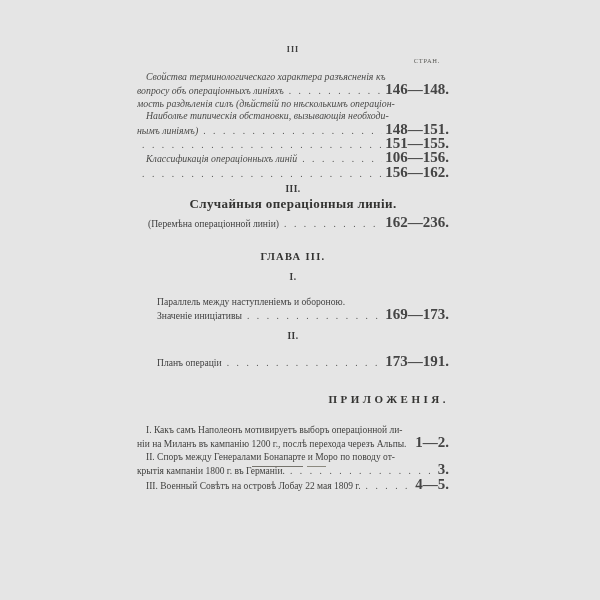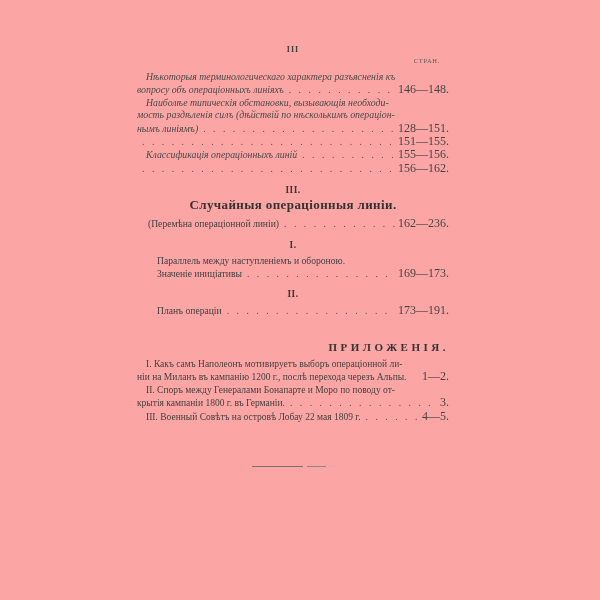--- a/index.html
+++ b/index.html
@@ -1,21 +1,21 @@
 <!DOCTYPE html>
 <html><head>
 <meta charset="utf-8">
 <style>
   html,body{margin:0;padding:0;}
   body{
     width:600px;height:600px;background:#ffffff;
     font-family:"Liberation Serif", serif;
   }
   .scan{
-    position:relative;width:600px;height:600px;background:#fca5a5;overflow:hidden;
+    position:relative;width:600px;height:600px;background:#e5e5e5;overflow:hidden;
     color:#414141;
   }
   .content{
     position:absolute;left:137px;top:45px;width:312px;
   }
   
   .pgnum{
     text-align:center;font-size:8px;font-weight:bold;letter-spacing:1px;
     line-height:9px;color:#3d3d3d;
   }
@@ -26,21 +26,21 @@
   
   .row{display:flex;align-items:baseline;line-height:12.4px;overflow:hidden;}
   .t{white-space:nowrap;}
   .ind{padding-left:9px;}
   .leader{
     flex:1 1 auto;overflow:hidden;white-space:nowrap;
     letter-spacing:2.6px;margin:0 3px 0 5px;color:#4c4c4a;font-style:normal;
     font-size:9.4px;
   }
   .gap{flex:1 1 auto;min-width:3px;}
-  .pg{white-space:nowrap;font-style:normal;font-size:12px;color:#454545;}
+  .pg{white-space:nowrap;font-style:normal;font-size:15px;color:#454545;font-weight:bold;}
   .ital{font-style:italic;font-size:9.8px;color:#4a4a48;}
   .rom{font-style:normal;font-size:9.6px;color:#414141;padding-left:11px;}
   .app{font-style:normal;font-size:9.5px;color:#424240;}
   
   .cnum{
     text-align:center;font-size:9.3px;font-weight:bold;color:#383838;
     letter-spacing:0.5px;line-height:12px;
   }
   .sec-title{
     text-align:center;font-size:13px;font-weight:bold;color:#333331;
@@ -48,84 +48,85 @@
   }
   .chap{
     text-align:center;font-size:10.5px;font-weight:bold;color:#333331;
     letter-spacing:1.3px;line-height:13px;
   }
   .app-head{
     text-align:right;font-size:11px;font-weight:bold;color:#343432;
     letter-spacing:3.5px;line-height:14px;
   }
   
-  .mt-sec3{margin-top:9px;}
+  .mt-sec3{margin-top:3px;}
   .mt-title-entry{margin-top:6px;}
   .mt-chap{margin-top:19px;}
   .mt-part{margin-top:8px;}
-  .mt-line{margin-top:4px;}
+  .mt-line{margin-top:13px;}
   .mt-apphead{margin-top:22px;}
-  .mt-applist{margin-top:4px;text-align:right;}
+  .mt-applist{margin-top:18px;text-align:right;}
   .end-rule{
     position:absolute;left:252px;top:466px;width:74px;height:1px;
     background:linear-gradient(to right,#75736c 0 51px,transparent 51px 55px,#8b897f 55px 74px);
   }
 </style>
 </head>
 <body>
 
 <div class="scan">
   <div class="content">
 
     <div class="pgnum">III</div>
     <div class="stran">СТРАН.</div>
 
     <div class="row ital">
-      <span class="t ind">Нѣкоторыя терминологическаго характера разъясненія къ</span>
+      <span class="t ind">Свойства терминологическаго характера разъясненія къ</span>
     </div>
     <div class="row ital">
       <span class="t">вопросу объ операціонныхъ линіяхъ</span>
       <span class="leader">. . . . . . . . . . . . . . . . . . . . . . . . . . . . . . . . . . . . . . . .</span>
       <span class="pg">146—148.</span>
     </div>
 
     <div class="row ital">
-      <span class="t ind">Наиболѣе типическія обстановки, вызывающія необходи-</span>
+      <span class="t">мость раздѣленія силъ (дѣйствій по нѣсколькимъ операціон-</span>
     </div>
     <div class="row ital">
-      <span class="t">мость раздѣленія силъ (дѣйствій по нѣсколькимъ операціон-</span>
+      <span class="t ind">Наиболѣе типическія обстановки, вызывающія необходи-</span>
     </div>
     <div class="row ital">
       <span class="t">нымъ линіямъ)</span>
       <span class="leader">. . . . . . . . . . . . . . . . . . . . . . . . . . . . . . . . . . . . . . . .</span>
-      <span class="pg">128—151.</span>
+      <span class="pg">148—151.</span>
     </div>
 
     <div class="row ital">
       <span class="leader">. . . . . . . . . . . . . . . . . . . . . . . . . . . . . . . . . . . . . . . .</span>
       <span class="pg">151—155.</span>
     </div>
     <div class="row ital">
       <span class="t ind">Классификація операціонныхъ линій</span>
       <span class="leader">. . . . . . . . . . . . . . . . . . . . . . . . . . . . . . . . . . . . . . . .</span>
-      <span class="pg">155—156.</span>
+      <span class="pg">106—156.</span>
     </div>
     <div class="row ital">
       <span class="leader">. . . . . . . . . . . . . . . . . . . . . . . . . . . . . . . . . . . . . . . .</span>
       <span class="pg">156—162.</span>
     </div>
 
     <div class="cnum mt-sec3">III.</div>
     <div class="sec-title">Случайныя операціонныя линіи.</div>
     <div class="row rom mt-title-entry">
       <span class="t">(Перемѣна операціонной линіи)</span>
       <span class="leader">. . . . . . . . . . . . . . . . . . . . . . . . . . . . . . . . . . . . . . . .</span>
       <span class="pg">162—236.</span>
     </div>
 
+    <div class="chap mt-chap">ГЛАВА III.</div>
 
     <div class="cnum mt-part">I.</div>
     <div class="row rom mt-line">
       <span class="t ind">Параллель между наступленіемъ и обороною.</span>
     </div>
     <div class="row rom">
       <span class="t ind">Значеніе иниціативы</span>
       <span class="leader">. . . . . . . . . . . . . . . . . . . . . . . . . . . . . . . . . . . . . . . .</span>
       <span class="pg">169—173.</span>
     </div>

